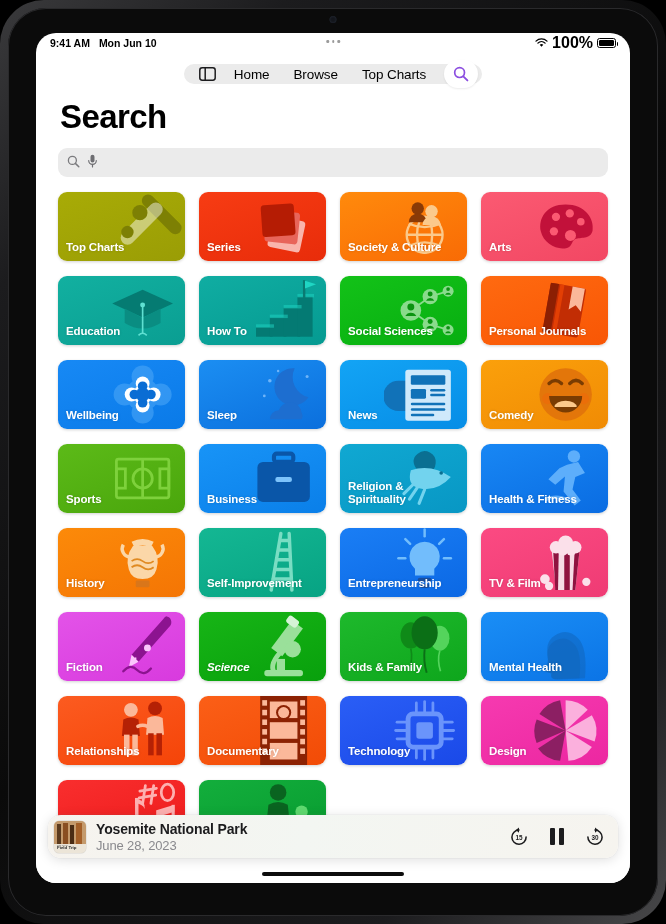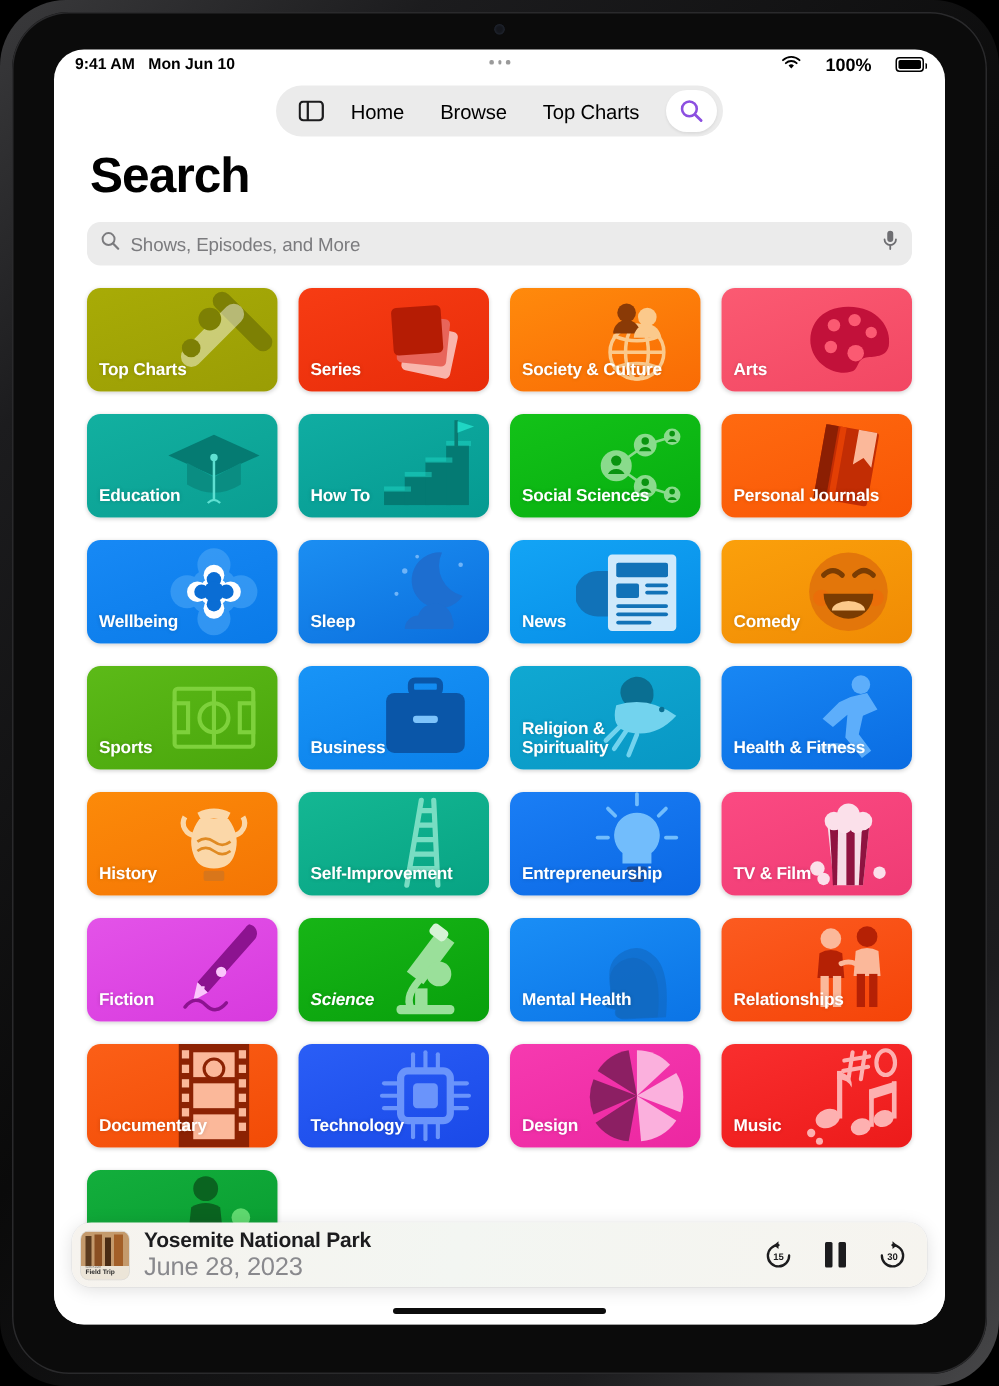--- a/index.html
+++ b/index.html
@@ -35,36 +35,36 @@
     padding:0 14px 0 14px; font-size:10.5px; font-weight:bold; color:#000;
     position:relative;
   }
   .sb-left { display:flex; gap:9px; align-items:center; }
   .sb-dots {
     position:absolute; left:50%; top:7px; transform:translateX(-50%);
     display:flex; gap:3px;
   }
   .sb-dots i { width:2.5px; height:2.5px; border-radius:50%; background:#9a9a9a; display:block; }
   .sb-right {
-    margin-left:auto; display:flex; align-items:center; gap:16px; font-size:12px; font-weight:bold;
+    margin-left:auto; display:flex; align-items:center; gap:4px; font-size:16px; font-weight:bold;
   }
   .battery {
     width:19px; height:10px; border:1.3px solid #000; border-radius:2.6px; position:relative;
     display:inline-block;
   }
   .battery::after {
     content:""; position:absolute; right:-3.2px; top:2.6px; width:1.6px; height:4px;
     background:#000; border-radius:0 1px 1px 0;
   }
   .battery i { position:absolute; left:1.3px; top:1.3px; bottom:1.3px; right:1.3px; background:#000; border-radius:1.2px; display:block; }
 
   
   .navwrap { height:42px; display:flex; align-items:center; justify-content:center; }
   .navpill {
-    background:#ebebeb; border-radius:20px; height:34px;
+    background:#ebebeb; border-radius:20px; height:20px;
     display:flex; align-items:center; gap:0px; padding:0 4px 0 10px;text-align:center;
   }
   .nav-sidebar-btn {
     width:28px; height:28px; display:flex; align-items:center; justify-content:center;
     cursor:pointer;
   }
   .nav-item {
     font-size:13.5px; font-weight:500; color:#000; padding:0 12px; cursor:pointer;
     white-space:nowrap; letter-spacing:-0.1px;
   }
@@ -112,21 +112,21 @@
     border-radius:13px; display:flex; align-items:center; padding:0 13px 0 6px;
     box-shadow:0 2px 12px rgba(0,0,0,.13), 0 0 0 .5px rgba(0,0,0,.05);
     z-index:20;
   }
   .player-art {
     width:32px; height:32px; border-radius:5px; overflow:hidden; flex:none;
     position:relative; box-shadow:0 0 0 .5px rgba(0,0,0,.12);
   }
   .player-meta { margin-left:10px; flex:1; min-width:0; }
   .player-title { font-size:14px; font-weight:bold; color:#1c1c1e; letter-spacing:-0.15px; }
-  .player-sub { font-size:17px; color:#89898d; letter-spacing:-0.15px; margin-top:1px; }
+  .player-sub { font-size:13px; color:#89898d; letter-spacing:-0.15px; margin-top:1px; }
   .player-ctrls { display:flex; align-items:center; gap:21px; }
   .pc { cursor:pointer; display:flex; align-items:center; justify-content:center; }
   .pause-icon { display:flex; gap:4px; }
   .pause-icon i { width:5px; height:17px; background:#1c1c1e; border-radius:1px; display:block; }
 
   .home-indicator {
     position:absolute; left:50%; bottom:7px; transform:translateX(-50%);
     width:142px; height:4px; background:#0c0c0c; border-radius:3px; z-index:21;
   }
   .fade-bottom {
@@ -192,21 +192,20 @@
     <div class="content">
       <div class="page-title">Search</div>
 
       <div class="searchfield">
         <span>
           <svg width="13" height="13" viewBox="0 0 14 14">
             <circle cx="5.8" cy="5.8" r="4.3" fill="none" stroke="#7b7b7e" stroke-width="1.4"></circle>
             <line x1="9" y1="9" x2="12.7" y2="12.7" stroke="#7b7b7e" stroke-width="1.6" stroke-linecap="round"></line>
           </svg>
         </span>
-        <span class="search-ph">Shows, Episodes, and More</span>
         <span>
           <svg width="11" height="14" viewBox="0 0 11 14">
             <rect x="3.5" y="0.8" width="4" height="7.6" rx="2" fill="#6e6e72"></rect>
             <path d="M1.7 6.6 a3.8 3.8 0 0 0 7.6 0" fill="none" stroke="#6e6e72" stroke-width="1.2" stroke-linecap="round"></path>
             <line x1="5.5" y1="10.4" x2="5.5" y2="13" stroke="#6e6e72" stroke-width="1.2" stroke-linecap="round"></line>
           </svg>
         </span>
       </div>
 
       <div class="grid" id="grid">
@@ -555,20 +554,35 @@
               <svg viewBox="0 0 100 100" preserveAspectRatio="xMidYMid meet">
                 <path d="M62 12 l16 12 l-30 40 l-16 -12z" fill="#9ae09a"></path>
                 <rect x="54" y="8" width="18" height="12" rx="4" fill="#d6f3d6" transform="rotate(37 63 14)"></rect>
                 <circle cx="63" cy="54" r="12" fill="#9ae09a"></circle>
                 <path d="M44 60 q-16 18 -6 30" stroke="#9ae09a" stroke-width="7" fill="none"></path>
                 <rect x="22" y="84" width="56" height="9" rx="4" fill="#9ae09a"></rect>
                 <rect x="40" y="68" width="12" height="18" fill="#9ae09a"></rect>
               </svg>
             </div>
             <div class="tile-label">Science</div>
+          </div>
+          <div class="tile" style="background: linear-gradient(160deg, rgb(30, 185, 44) 0%, rgb(14, 166, 28) 100%);">
+            <div class="tile-art">
+              <svg viewBox="0 0 100 100" preserveAspectRatio="xMidYMid meet">
+                <g>
+                  <ellipse cx="30" cy="34" rx="15" ry="19" fill="#0f8a18"></ellipse>
+                  <path d="M30 53 q3 14 -2 32" stroke="#0f8a18" stroke-width="2.4" fill="none"></path>
+                  <ellipse cx="72" cy="38" rx="14" ry="18" fill="#54d45c"></ellipse>
+                  <path d="M72 56 q-4 14 1 30" stroke="#54d45c" stroke-width="2.4" fill="none"></path>
+                  <ellipse cx="50" cy="30" rx="19" ry="24" fill="#0b6f16"></ellipse>
+                  <path d="M50 54 q-2 18 3 34" stroke="#0b6f16" stroke-width="2.8" fill="none"></path>
+                </g>
+              </svg>
+            </div>
+            <div class="tile-label">Kids &amp; Family</div>
           </div>
           <div class="tile" style="background: linear-gradient(160deg, rgb(26, 142, 246) 0%, rgb(11, 116, 230) 100%);">
             <div class="tile-art">
               <svg viewBox="0 0 100 100" preserveAspectRatio="xMidYMid meet">
                 <path d="M78 96 q4 -44 -10 -58 q-14 -14 -30 -6 q-18 9 -14 30 q2 12 -4 18 q-4 4 2 6 l8 2 q-2 10 8 10z" fill="#1168bf" opacity="0.6"></path>
                 <path d="M70 96 q4 -38 -8 -50 q-12 -12 -26 -5 q-15 8 -12 26 q2 10 -3 15 q-4 3 1 5 l7 2 q-2 8 7 8z" fill="#1168bf" opacity="0.7"></path>
               </svg>
             </div>
             <div class="tile-label">Mental Health</div>
           </div>

